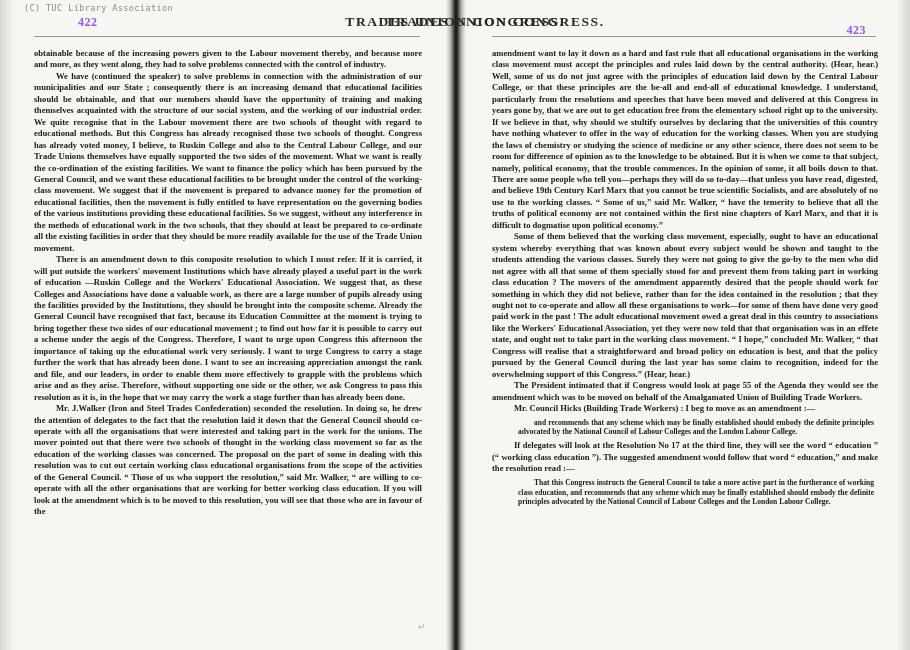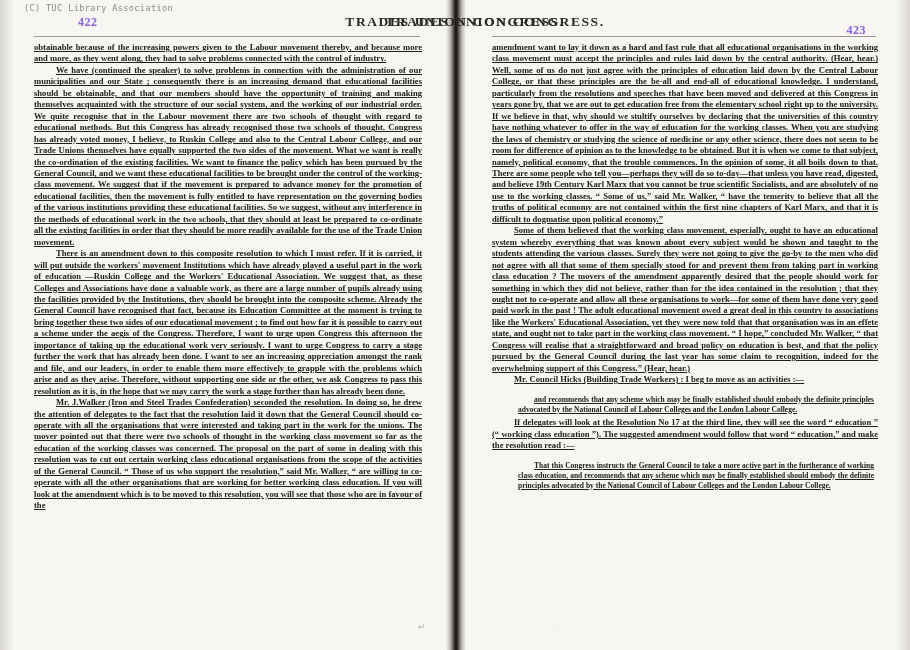--- a/index.html
+++ b/index.html
@@ -100,42 +100,41 @@
     height: 1px;
     background: #9c9890;
     top: 36px;
   }
   #rule-left  { left: 34px;  width: 386px; }
   #rule-right { left: 492px; width: 384px; }
 
   
   .col {
     position: absolute;
-    top: 42px;
+    top: 48px;
     font-size: 8.6px;
     line-height: 11.45px;
     text-align: justify;
     color: #22201d;
     font-weight: bold;
-    text-decoration: underline;
     -webkit-font-smoothing: none;
   }
   #col-left  { left: 34px;  width: 388px; }
   #col-right { left: 492px; width: 386px; }
 
   .col p {
     margin: 0;
     text-indent: 22px;
     text-align: justify;
   }
   .col p.noindent { text-indent: 0; }
 
   
   .col blockquote {
-    margin: 9px 0 3px 0;
+    margin: 3px 0 3px 0;
     padding-left: 26px;
     padding-right: 4px;
     font-size: 7.5px;
     line-height: 9.9px;
     text-align: justify;
     text-indent: 16px;
   }
   .col .addto {
     margin: 4px 0 2px 0;
     text-indent: 0;
@@ -188,23 +187,26 @@
     <p>There is an amendment down to this composite resolution to which I must refer.   If it is carried, it will put outside the workers' movement Institutions which have already played a useful part in the work of education —Ruskin College and the Workers' Educational Association.   We suggest that, as these Colleges and Associations have done a valuable work, as there are a large number of pupils already using the facilities provided by the Institutions, they should be brought into the composite scheme.   Already the General Council have recognised that fact, because its Education Committee at the moment is trying to bring together these two sides of our educational movement ; to find out how far it is possible to carry out a scheme under the aegis of the Congress.   Therefore, I want to urge upon Congress this afternoon the importance of taking up the educational work very seriously.   I want to urge Congress to carry a stage further the work that has already been done. I want to see an increasing appreciation amongst the rank and file, and our leaders, in order to enable them more effectively to grapple with the problems which arise and as they arise.   Therefore, without supporting one side or the other, we ask Congress to pass this resolution as it is, in the hope that we may carry the work a stage further than has already been done.</p>
     <p>
       <span class="speaker">Mr. J.Walker</span><span> (Iron and Steel Trades Confederation) seconded the resolution. In doing so, he drew the attention of delegates to the fact that the resolution laid it down that the General Council should co-operate with all the organisations that were interested and taking part in the work for the unions.   The mover pointed out that there were two schools of thought in the working class movement so far as the education of the working classes was concerned.   The proposal on the part of some in dealing with this resolution was to cut out certain working class educational organisations from the scope of the activities of the General Council.   “ Those of us who support the resolution,” said Mr. Walker, “ are willing to co-operate with all the other organisations that are working for better working class education.   If you will look at the amendment which is to be moved to this resolution, you will see that those who are in favour of the</span>
     </p>
   </div>
 
   <div class="col" id="col-right">
     <p class="noindent">amendment want to lay it down as a hard and fast rule that all educational organisations in the working class movement must accept the principles and rules laid down by the central authority.   (Hear, hear.)   Well, some of us do not just agree with the principles of education laid down by the Central Labour College, or that these principles are the be-all and end-all of educational knowledge.   I understand, particularly from the resolutions and speeches that have been moved and delivered at this Congress in years gone by, that we are out to get education free from the elementary school right up to the university. If we believe in that, why should we stultify ourselves by declaring that the universities of this country have nothing whatever to offer in the way of education for the working classes.   When you are studying the laws of chemistry or studying the science of medicine or any other science, there does not seem to be room for difference of opinion as to the knowledge to be obtained.   But it is when we come to that subject, namely, political economy, that the trouble commences.   In the opinion of some, it all boils down to that.   There are some people who tell you—perhaps they will do so to-day—that unless you have read, digested, and believe 19th Century Karl Marx that you cannot be true scientific Socialists, and are absolutely of no use to the working classes.   “ Some of us,” said Mr. Walker, “ have the temerity to believe that all the truths of political economy are not contained within the first nine chapters of Karl Marx, and that it is difficult to dogmatise upon political economy.”</p>
     <p>Some of them believed that the working class movement, especially, ought to have an educational system whereby everything that was known about every subject would be shown and taught to the students attending the various classes.   Surely they were not going to give the go-by to the men who did not agree with all that some of them specially stood for and prevent them from taking part in working class education ?   The movers of the amendment apparently desired that the people should work for something in which they did not believe, rather than for the idea contained in the resolution ; that they ought not to co-operate and allow all these organisations to work—for some of them have done very good paid work in the past !   The adult educational movement owed a great deal in this country to associations like the Workers' Educational Association, yet they were now told that that organisation was in an effete state, and ought not to take part in the working class movement. “ I hope,” concluded Mr. Walker, “ that Congress will realise that a straightforward and broad policy on education is best, and that the policy pursued by the General Council during the last year has some claim to recognition, indeed for the overwhelming support of this Congress.”   (Hear, hear.)</p>
 
-
     <p>
-      <span class="speaker">Mr. Council Hicks</span><span> (Building Trade Workers) : I beg to move as an activities :—</span>
+      <span class="speaker">The President</span><span> intimated that if Congress would look at page 55 of the Agenda they would see the amendment which was to be moved on behalf of the Amalgamated Union of Building Trade Workers.</span>
+    </p>
+
+    <p>
+      <span class="speaker">Mr. Council Hicks</span><span> (Building Trade Workers) : I beg to move as an amendment :—</span>
     </p>
 
 
     <blockquote>and recommends that any scheme which may be finally established should embody the definite principles advocated by the National Council of Labour Colleges and the London Labour College.</blockquote>
 
     <p>If delegates will look at the Resolution No 17 at the third line, they will see the word “ education ” (“ working class education ”).   The suggested amendment would follow that word “ education,” and make the resolution read :—</p>
 
     <blockquote>That this Congress instructs the General Council to take a more active part in the furtherance of working class education, and recommends that any scheme which may be finally established should embody the definite principles advocated by the National Council of Labour Colleges and the London Labour College.</blockquote>
   </div>
 

